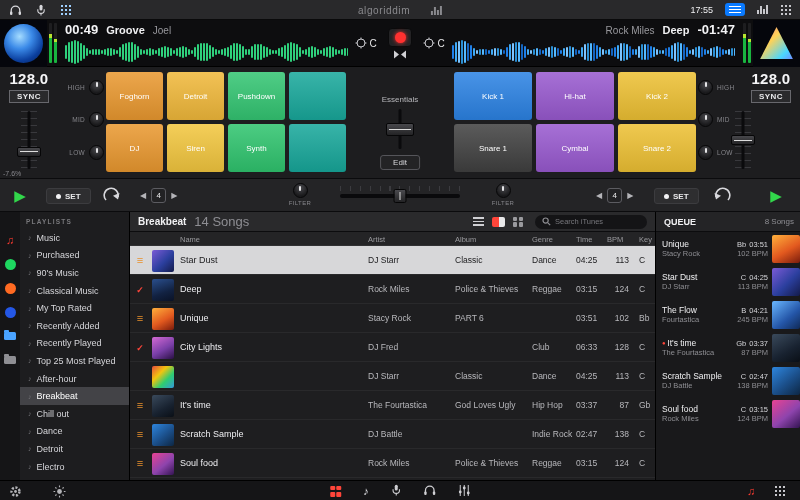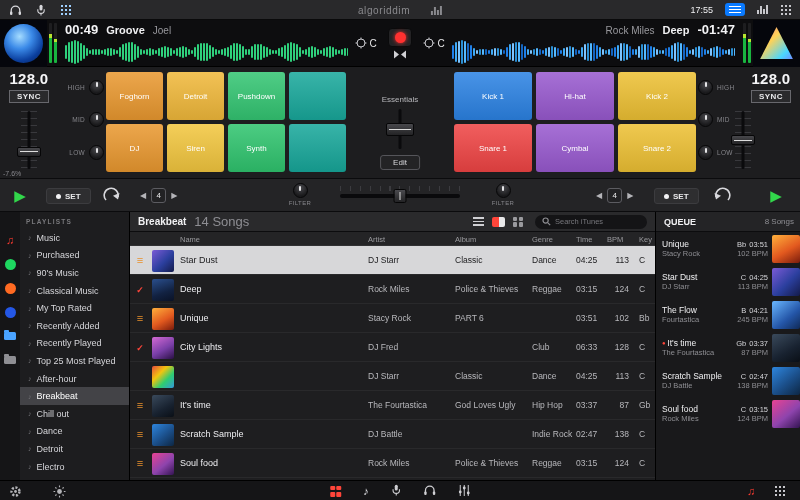--- a/index.html
+++ b/index.html
@@ -536,21 +536,21 @@
         </div>
 
         <div class="pad" style="background: rgb(152, 89, 207);">
           <span>Hi-hat</span>
         </div>
 
         <div class="pad" style="background: rgb(237, 192, 51);">
           <span>Kick 2</span>
         </div>
 
-        <div class="pad" style="background: #ef4444;">
+        <div class="pad" style="background: #404040;">
           <span>Snare 1</span>
         </div>
 
         <div class="pad" style="background: rgb(152, 89, 207);">
           <span>Cymbal</span>
         </div>
 
         <div class="pad" style="background: rgb(237, 192, 51);">
           <span>Snare 2</span>
         </div>

